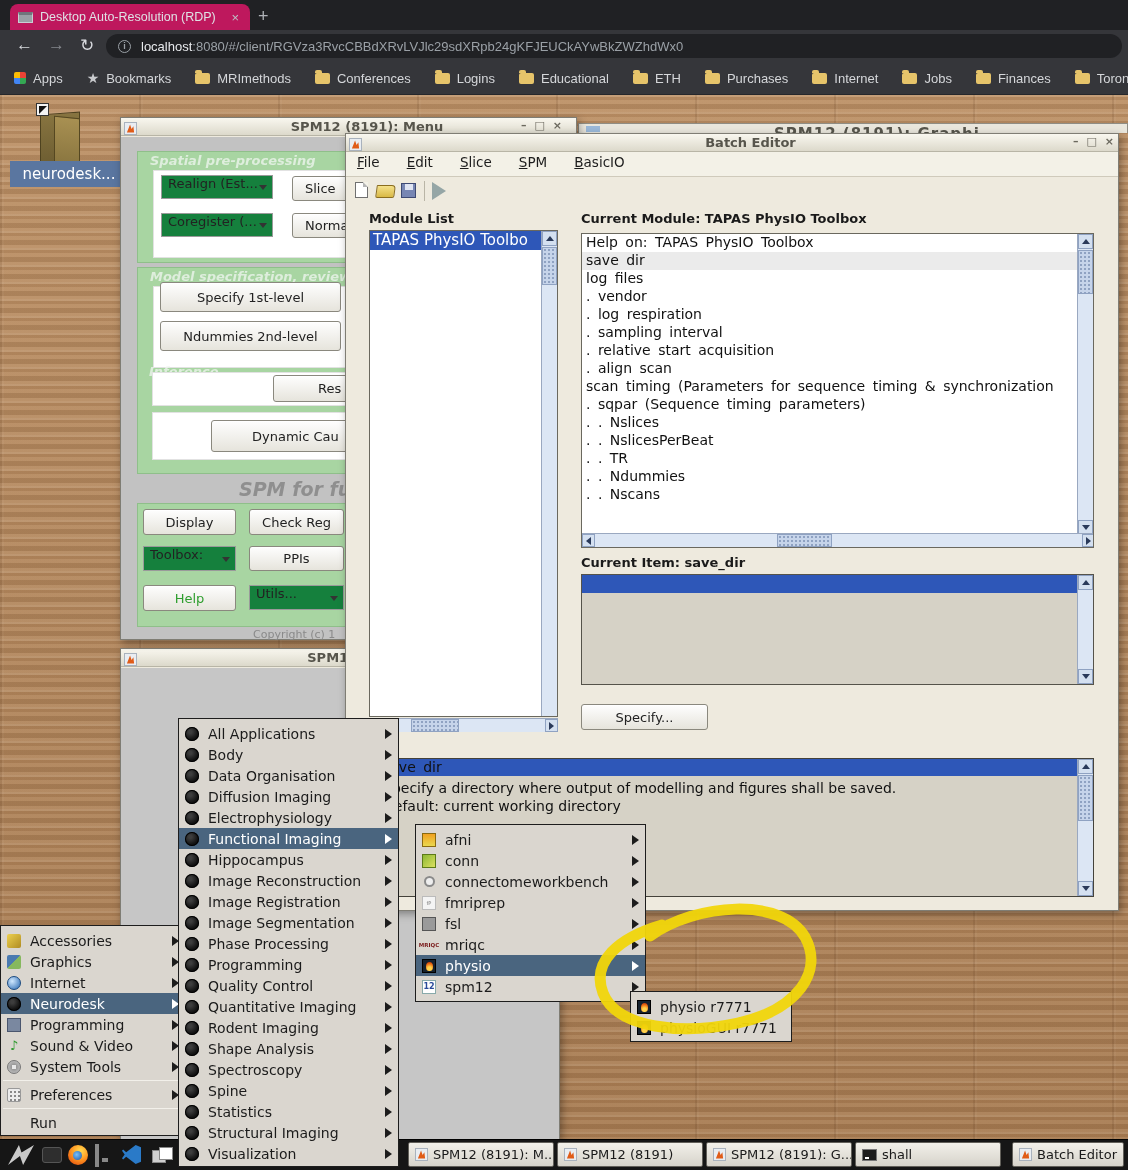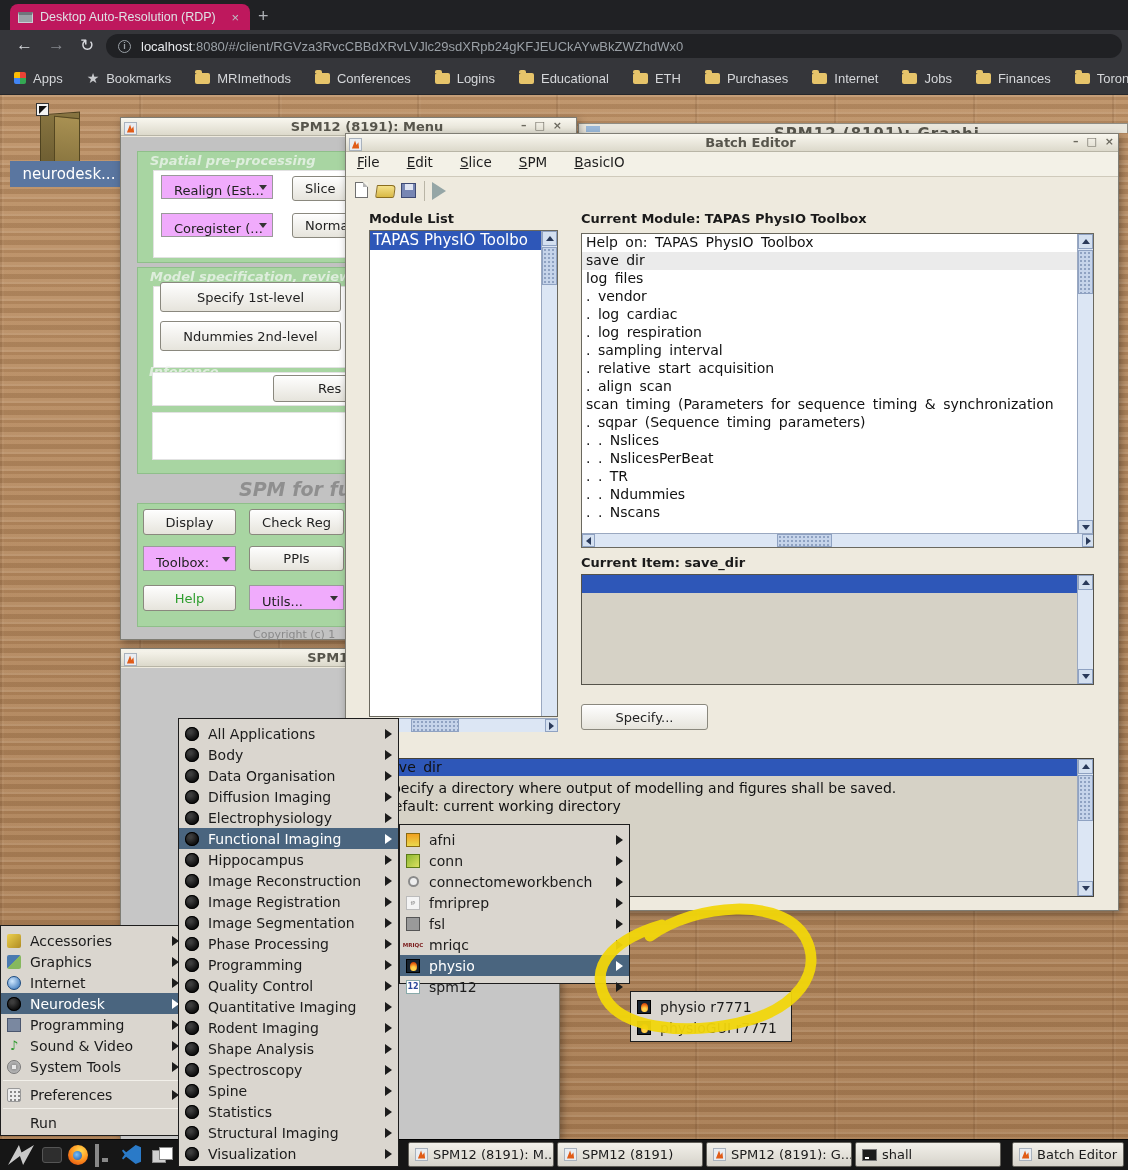--- a/index.html
+++ b/index.html
@@ -48,21 +48,21 @@
   .wc{position:absolute;right:4px;top:1px;display:flex;gap:8px;color:#6b695e;font:bold 11px "DejaVu Sans",sans-serif;}
   .mlicon{width:13px;height:13px;background:#e9edf2;border:1px solid #a9b2bd;position:relative;display:inline-block;flex:none;}
   .mlicon::after{content:"";position:absolute;left:1px;top:1px;width:9px;height:9px;background:#e05c18;clip-path:polygon(10% 95%,45% 5%,62% 55%,82% 25%,90% 95%);}
 
   
   .gpanel{position:absolute;background:#a8d5a2;border:1px solid #8fbf8a;}
   .plabel{position:absolute;font:italic bold 13px "DejaVu Sans",sans-serif;color:rgba(240,245,240,0.75);white-space:nowrap;}
   .wbox{position:absolute;background:#fff;border:1px solid #e2e2e2;}
   .btn3d{position:absolute;background:linear-gradient(#fefefe,#e6e4dc);border:1px solid #8a887e;border-radius:3px;box-shadow:inset 0 1px 0 #fff;font:13px "DejaVu Sans",sans-serif;color:#222;display:flex;align-items:center;justify-content:center;white-space:nowrap;}
   .btn3d.leftpad{justify-content:flex-start;}
-  .dd{position:absolute;background:#f0abfc;border:1px solid #9a9a9a;font:13px "DejaVu Sans",sans-serif;color:#222;display:flex;align-items:flex-end;padding:0 12px;white-space:nowrap;}
+  .dd{position:absolute;background:#15803d;border:1px solid #9a9a9a;font:13px "DejaVu Sans",sans-serif;color:#222;display:flex;align-items:flex-start;padding:0 6px;white-space:nowrap;}
   .dd::after{content:"";position:absolute;right:5px;top:50%;margin-top:-2px;border-left:4px solid transparent;border-right:4px solid transparent;border-top:5px solid #333;}
   .banner{position:absolute;font:italic bold 19px "DejaVu Sans",sans-serif;color:#8f8f8f;white-space:nowrap;}
   .copyr{position:absolute;font:11px "DejaVu Sans",sans-serif;color:#8a8a8a;white-space:nowrap;}
 
   
   .listbox{position:absolute;background:#fff;border:1px solid #6a685e;overflow:hidden;}
   .selrow{background:#2e57b8;color:#fff;}
   .cmrow{height:18px;line-height:18px;font:14px "DejaVu Sans",sans-serif;color:#111;padding-left:4px;word-spacing:3px;white-space:nowrap;}
   .cmrow.hl{background:#ebebeb;}
   .vscroll{position:absolute;background:#dce6f4;border-left:1px solid #9aa8c0;}
@@ -273,20 +273,23 @@
           </div>
         <div class="btn3d" style="left:39px;top:184px;width:181px;height:30px;">
             <span>Ndummies 2nd-level</span>
           </div>
         <div class="plabel" style="left:28px;top:227px;">Inference</div>
         <div class="wbox" style="left:31px;top:235px;width:395px;height:34px;"></div>
         <div class="btn3d leftpad" style="left:152px;top:238px;width:200px;height:27px;padding-left:44px;">
             <span>Res</span>
           </div>
         <div class="wbox" style="left:31px;top:275px;width:395px;height:48px;"></div>
+        <div class="btn3d leftpad" style="left:90px;top:283px;width:240px;height:32px;padding-left:40px;">
+            <span>Dynamic Cau</span>
+          </div>
 
         <div class="banner" style="left:118px;top:341px;">SPM for fu</div>
 
         <div class="gpanel" style="left:16px;top:366px;width:425px;height:124px;"></div>
         <div class="btn3d" style="left:22px;top:372px;width:93px;height:26px;">
             <span>Display</span>
           </div>
         <div class="btn3d" style="left:128px;top:372px;width:95px;height:26px;">
             <span>Check Reg</span>
           </div>
@@ -353,21 +356,20 @@
             <i class="tri-right"></i>
           </div>
       </div>
 
       <div class="listbox" style="left:235px;top:99px;width:513px;height:315px;">
         <div style="position:absolute;left:0;top:0;width:496px;height:301px;overflow:hidden;">
           <div class="cmrow">Help on: TAPAS PhysIO Toolbox</div>
           <div class="cmrow hl">save dir</div>
           <div class="cmrow">log files</div>
           <div class="cmrow">. vendor</div>
-          <div class="cmrow">. log cardiac</div>
           <div class="cmrow">. log respiration</div>
           <div class="cmrow">. sampling interval</div>
           <div class="cmrow">. relative start acquisition</div>
           <div class="cmrow">. align scan</div>
           <div class="cmrow">scan timing (Parameters for sequence timing &amp; synchronization</div>
           <div class="cmrow">. sqpar (Sequence timing parameters)</div>
           <div class="cmrow">. . Nslices</div>
           <div class="cmrow">. . NslicesPerBeat</div>
           <div class="cmrow">. . TR</div>
           <div class="cmrow">. . Ndummies</div>
@@ -607,21 +609,21 @@
         <span class="lbl">Structural Imaging</span>
         <i class="marrow"></i>
       </div>
     <div class="mi">
         <span class="brain"></span>
         <span class="lbl">Visualization</span>
         <i class="marrow"></i>
       </div>
   </div>
 
-  <div class="popup" style="left:399px;top:824px;width:231px;height:160px;">
+  <div class="popup" style="left:415px;top:824px;width:231px;height:178px;">
     <div class="mi">
         <span class="micon i-afni"></span>
         <span class="lbl">afni</span>
         <i class="marrow"></i>
       </div>
     <div class="mi">
         <span class="micon i-conn"></span>
         <span class="lbl">conn</span>
         <i class="marrow"></i>
       </div>

